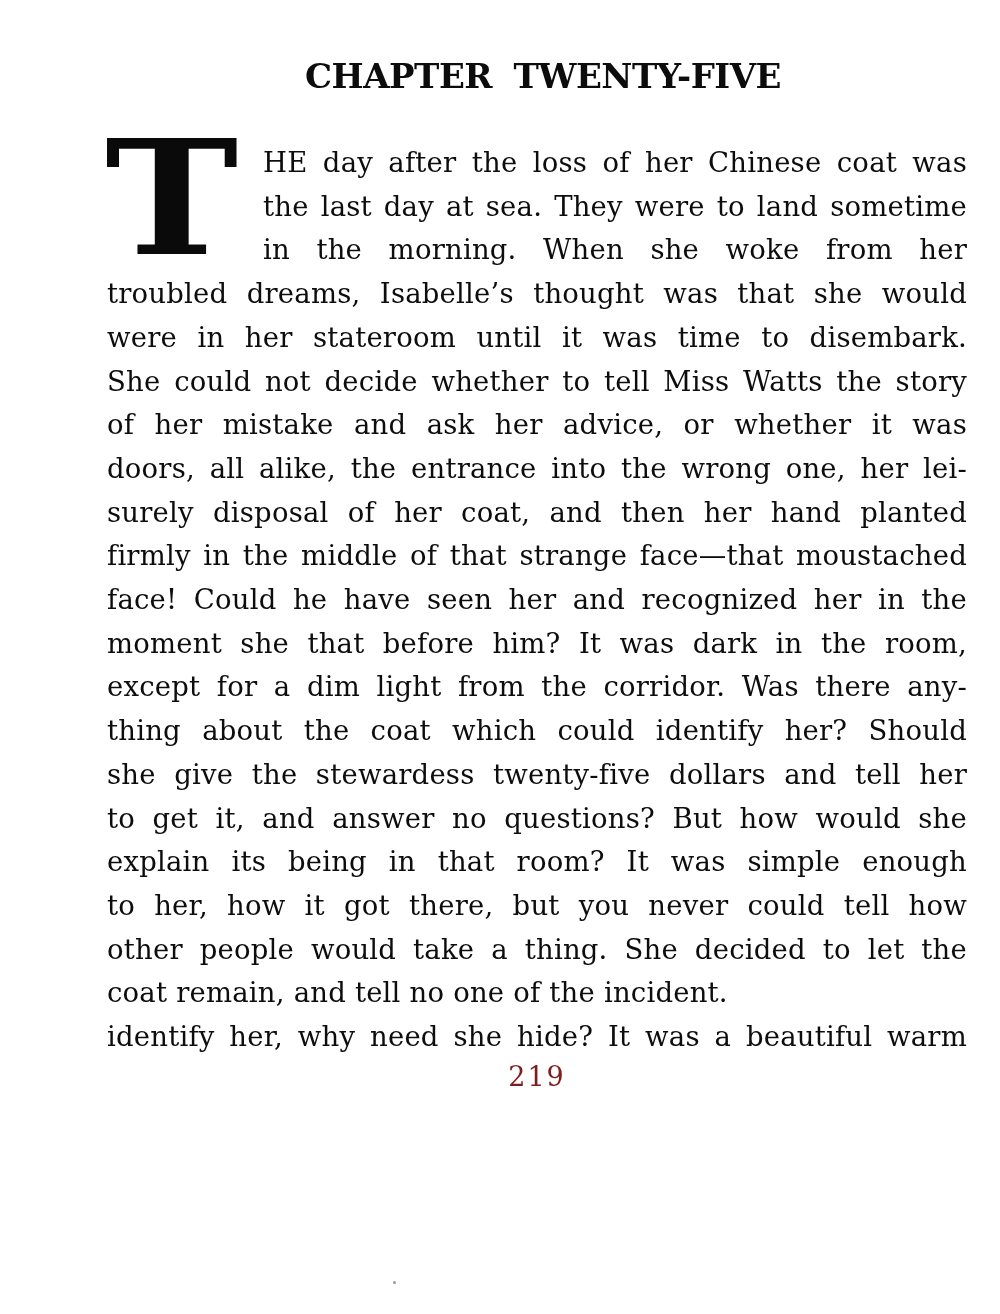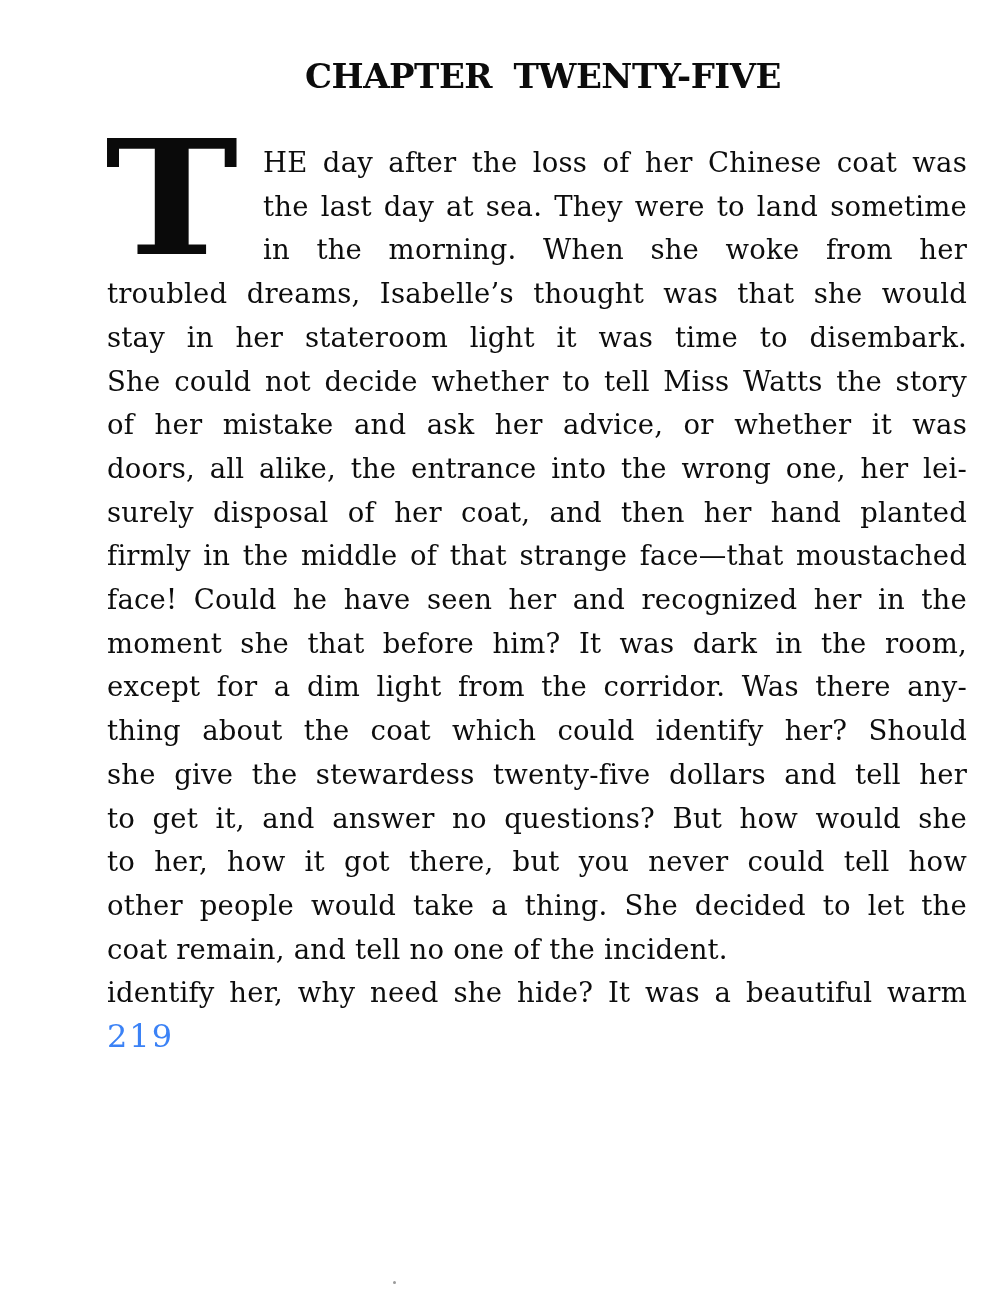--- a/index.html
+++ b/index.html
@@ -64,23 +64,24 @@
     font-size: 160px;
     line-height: 1;
     font-weight: 700;
     transform: scaleX(1.12);
     transform-origin: 0 0;
     color: #0a0a0a;
   }
   .page-number {
     clear: both;
     margin: 2px 76px 0 64px;
-    font-size: 32px;
+    text-align: center;
+    font-size: 27px;
     letter-spacing: 2px;
-    color: #3b82f6;
+    color: #7f1d1d;
   }
   .speck {
     position: absolute;
     left: 350px;
     top: 1281px;
     width: 3px;
     height: 3px;
     border-radius: 50%;
     background: #9a9a9a;
   }
@@ -96,35 +97,36 @@
 
     <div class="dropcap">
       <span class="dropcap-glyph">T</span>
     </div>
 
     <div>
       <div class="line">HE day after the loss of her Chinese coat was</div>
       <div class="line">the last day at sea. They were to land sometime</div>
       <div class="line">in the morning. When she woke from her</div>
       <div class="line">troubled dreams, Isabelle’s thought was that she would</div>
-      <div class="line">stay in her stateroom light it was time to disembark.</div>
+      <div class="line">were in her stateroom until it was time to disembark.</div>
       <div class="line">She could not decide whether to tell Miss Watts the story</div>
       <div class="line">of her mistake and ask her advice, or whether it was</div>
     </div>
 
     <div>
       <div class="line">doors, all alike, the entrance into the wrong one, her lei-</div>
       <div class="line">surely disposal of her coat, and then her hand planted</div>
       <div class="line">firmly in the middle of that strange face—that moustached</div>
       <div class="line">face! Could he have seen her and recognized her in the</div>
       <div class="line">moment she that before him? It was dark in the room,</div>
       <div class="line">except for a dim light from the corridor. Was there any-</div>
       <div class="line">thing about the coat which could identify her? Should</div>
       <div class="line">she give the stewardess twenty-five dollars and tell her</div>
       <div class="line">to get it, and answer no questions? But how would she</div>
+      <div class="line">explain its being in that room? It was simple enough</div>
       <div class="line">to her, how it got there, but you never could tell how</div>
       <div class="line">other people would take a thing. She decided to let the</div>
       <div class="line last">coat remain, and tell no one of the incident.</div>
     </div>
 
     <div>
       <div class="line">identify her, why need she hide? It was a beautiful warm</div>
     </div>
 
   </section>

